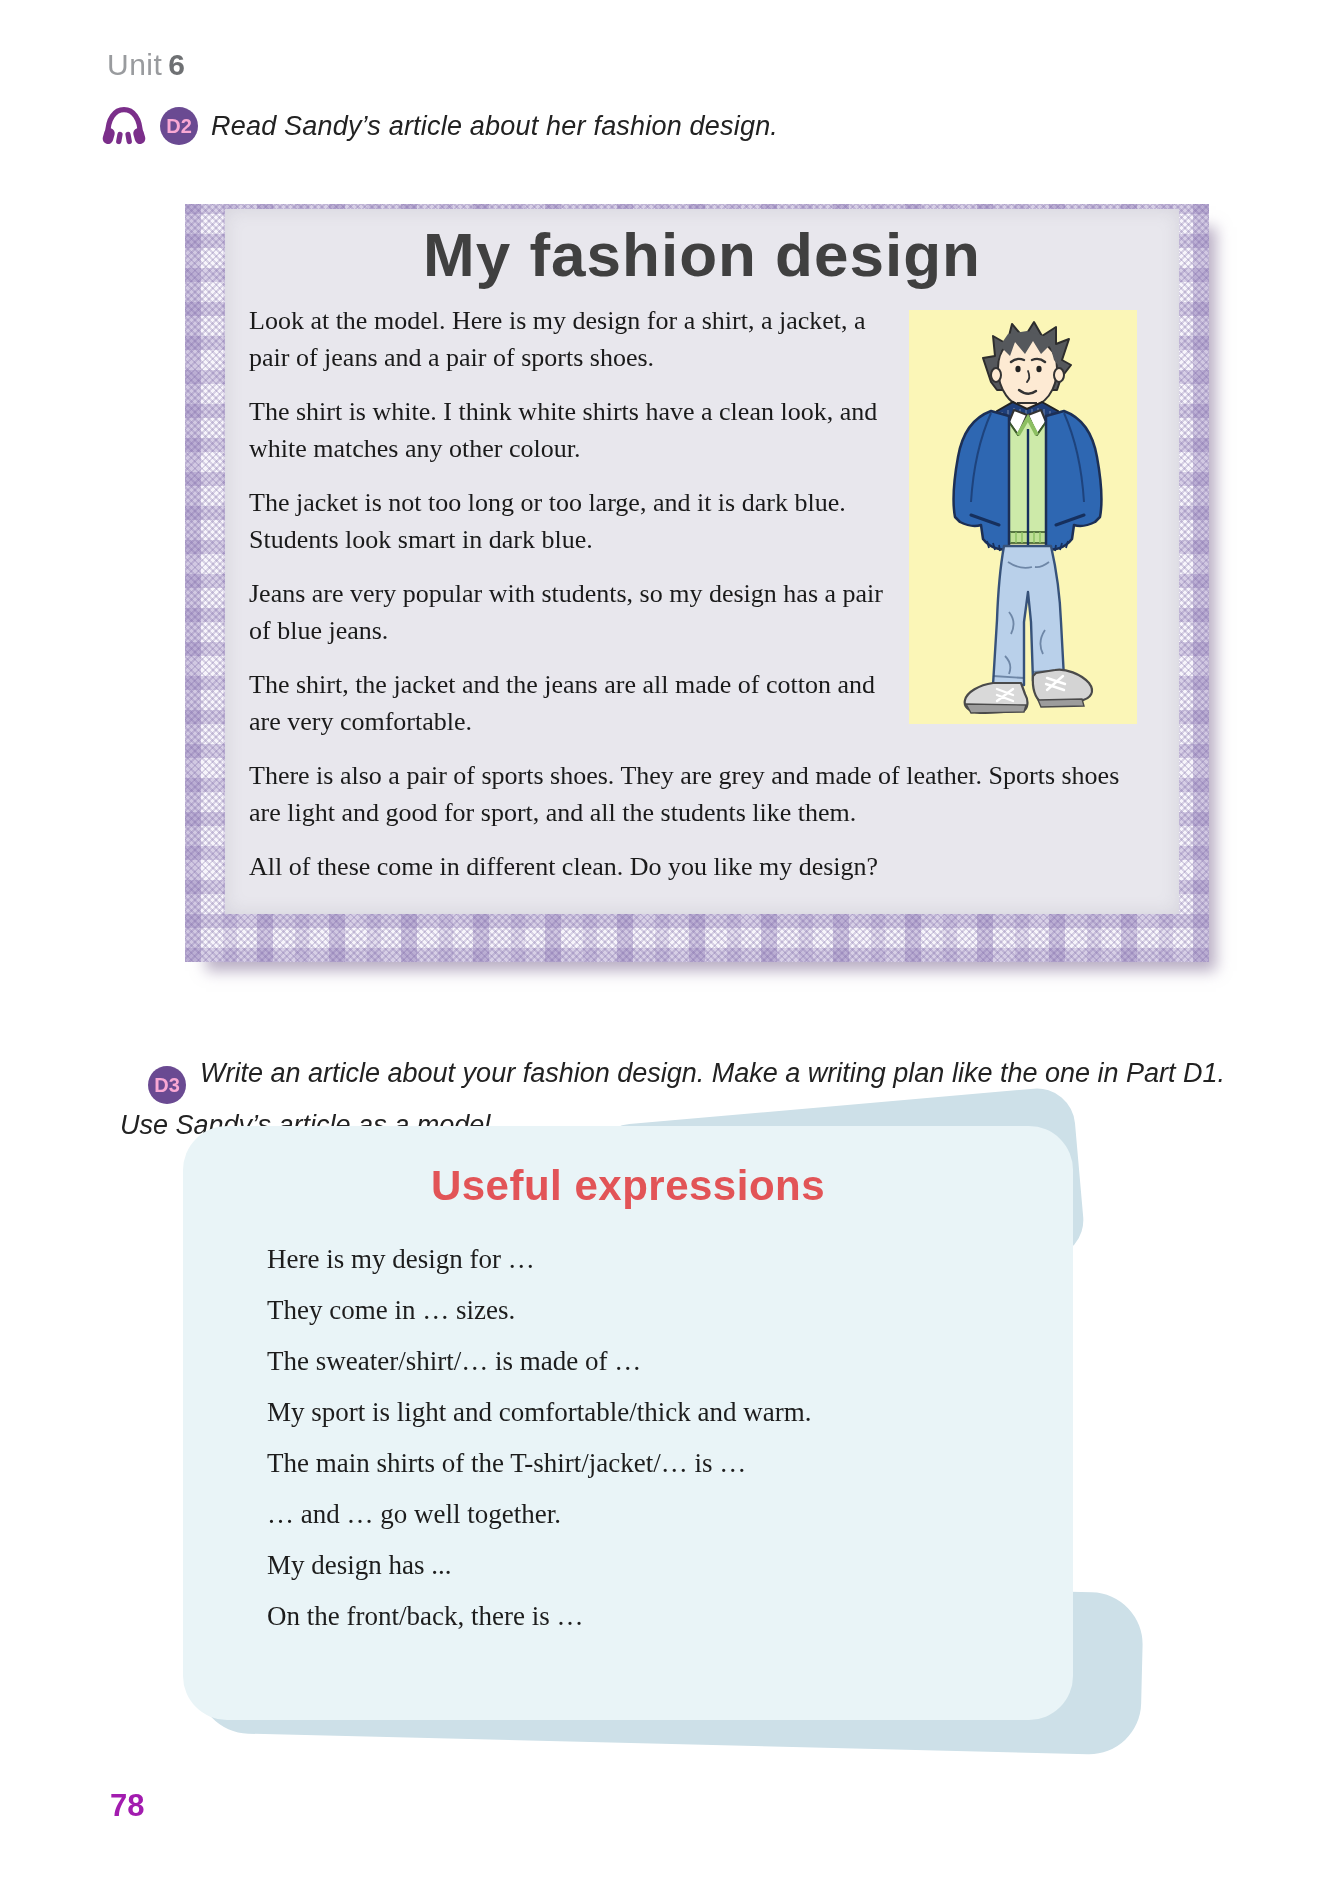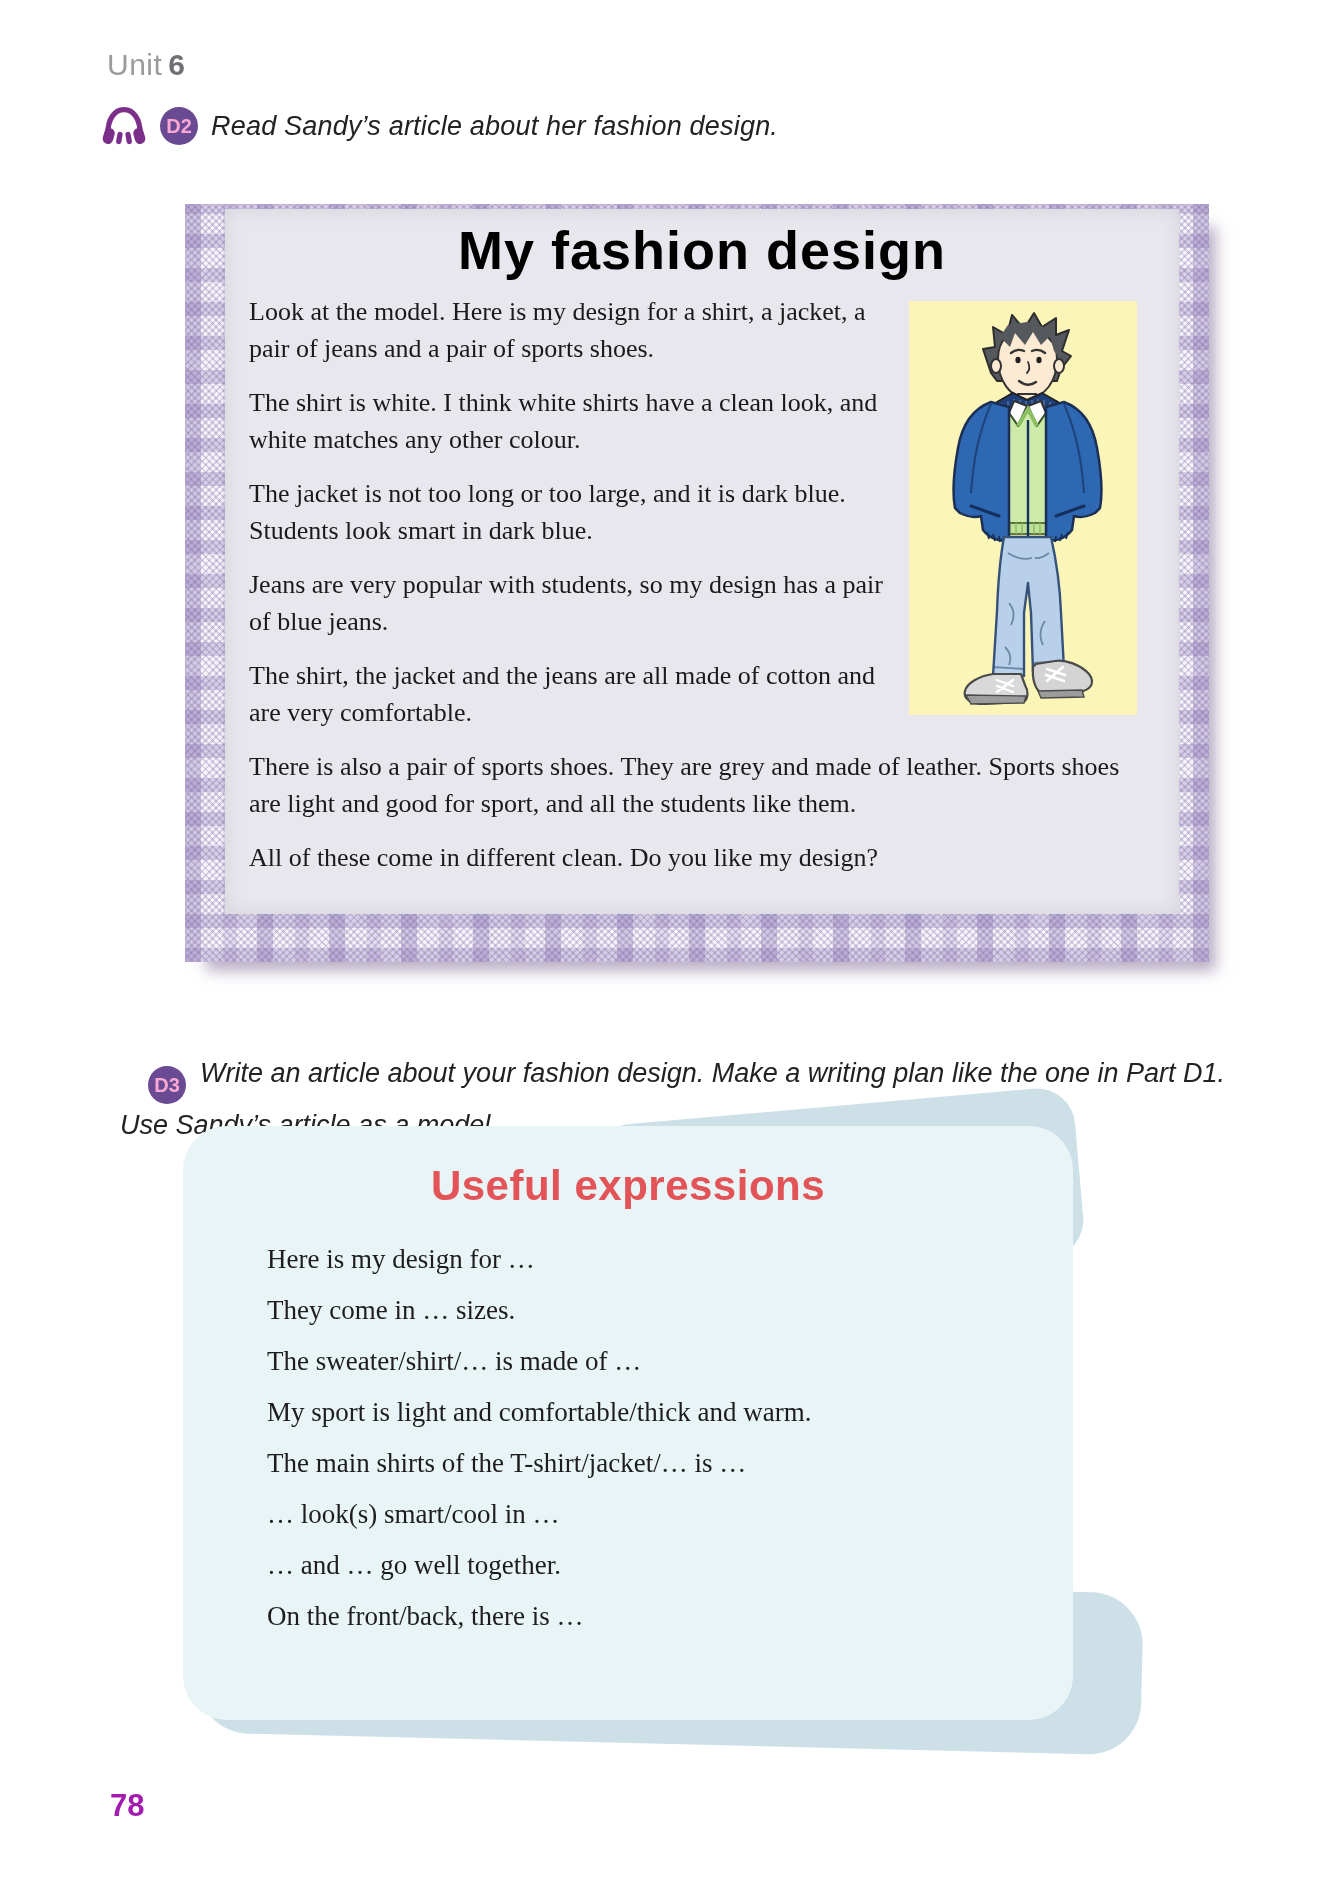--- a/index.html
+++ b/index.html
@@ -38,21 +38,21 @@
     box-shadow:14px 16px 14px -7px rgba(128,108,148,.55);
   }
   .article-inner{
     position:absolute;left:40px;right:30px;top:5px;bottom:48px;
     background:#e8e7ed;
     box-shadow:inset 0 0 18px rgba(120,115,140,.18);
   }
   .article-title{
     margin:10px 0 6px;text-align:center;
     font-family:"Liberation Sans","DejaVu Sans",sans-serif;
-    font-size:54px;font-weight:700;color:#000000;letter-spacing:1px;
+    font-size:62px;font-weight:700;color:#404040;letter-spacing:1px;
   }
   .article-body{padding:6px 42px 0 24px;font-size:26px;line-height:37px;}
   .article-body p{margin:0 0 17px;}
   .clear-r{clear:right;}
   .illustration{
     float:right;width:228px;height:414px;margin:8px 0 14px 24px;
     background:#fbf6b7;
   }
   .illustration svg{display:block;width:100%;height:100%;}
 
@@ -199,21 +199,21 @@
   <div class="ue-fold-top"></div>
   <div class="ue-fold-bottom"></div>
   <div class="ue-box">
     <h2 class="ue-title">Useful expressions</h2>
     <ul class="ue-list">
       <li>Here is my design for …</li>
       <li>They come in … sizes.</li>
       <li>The sweater/shirt/… is made of …</li>
       <li>My sport is light and comfortable/thick and warm.</li>
       <li>The main shirts of the T-shirt/jacket/… is …</li>
-      <li>… look(s) smart/cool in …</li>
       <li>… and … go well together.</li>
+      <li>My design has ...</li>
       <li>On the front/back, there is …</li>
     </ul>
   </div>
 
   <div class="page-num">78</div>
 
 </div>
 
 </body></html>

